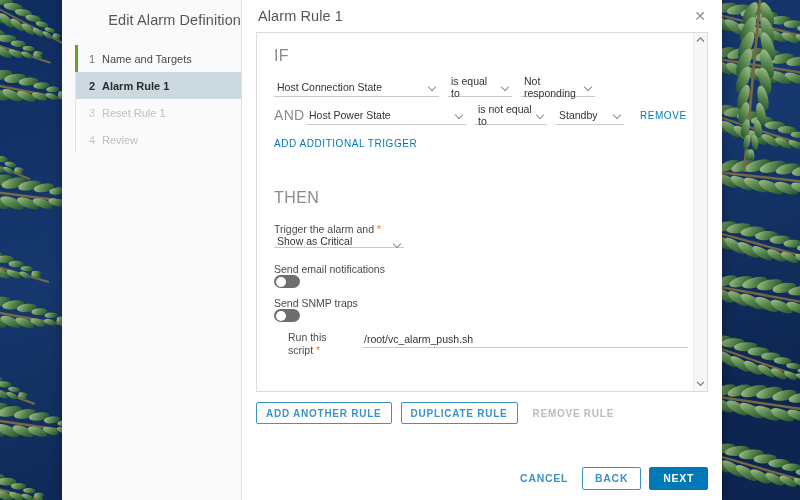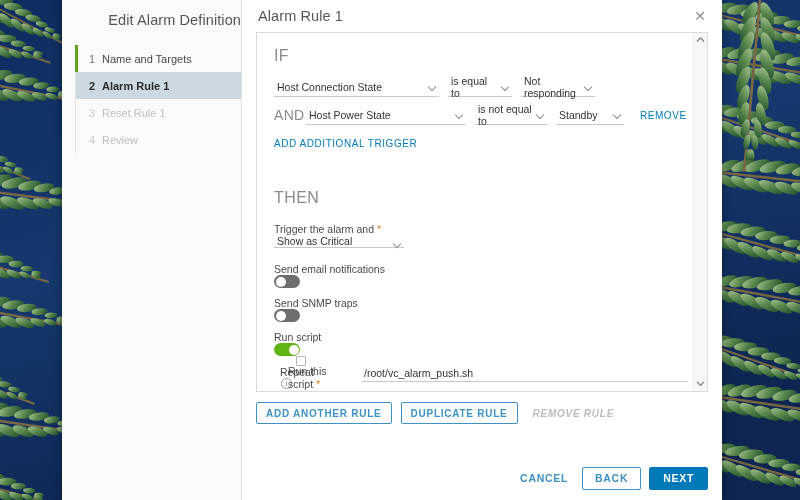--- a/index.html
+++ b/index.html
@@ -312,21 +312,20 @@
     font-weight: bold;
     margin-right: 9px;
   }
   .btn-flat-disabled {
     color: #bcbcbc;
     font-size: 10px;
     letter-spacing: .75px;
     font-weight: bold;
     padding: 0 6px;
     cursor: default;
-    font-style: italic;
   }
 
   
   #footer {
     position: absolute;
     left: 0; right: 0; bottom: 0;
     height: 44px;
     display: flex;
     align-items: center;
     justify-content: flex-end;
@@ -540,29 +539,20 @@
               </div>
           </div>
 
           <div class="then-row">
             <span class="then-label">Send SNMP traps</span>
             <div class="toggle">
                 <div class="knob"></div>
               </div>
           </div>
 
-          <div class="then-row">
-            <span class="then-label">Run script</span>
-            <div class="toggle on">
-                <div class="knob"></div>
-              </div>
-            <div class="checkbox"></div>
-            <span class="cb-label">Repeat</span>
-            <div class="info-icon">i</div>
-          </div>
 
           <div id="script-row">
             <div id="script-label">
               <span>Run this</span><br>
               <span>script</span><span class="req">*</span>
             </div>
             <input id="script-input" type="text" value="/root/vc_alarm_push.sh" style="">
           </div>
 
         </div>

